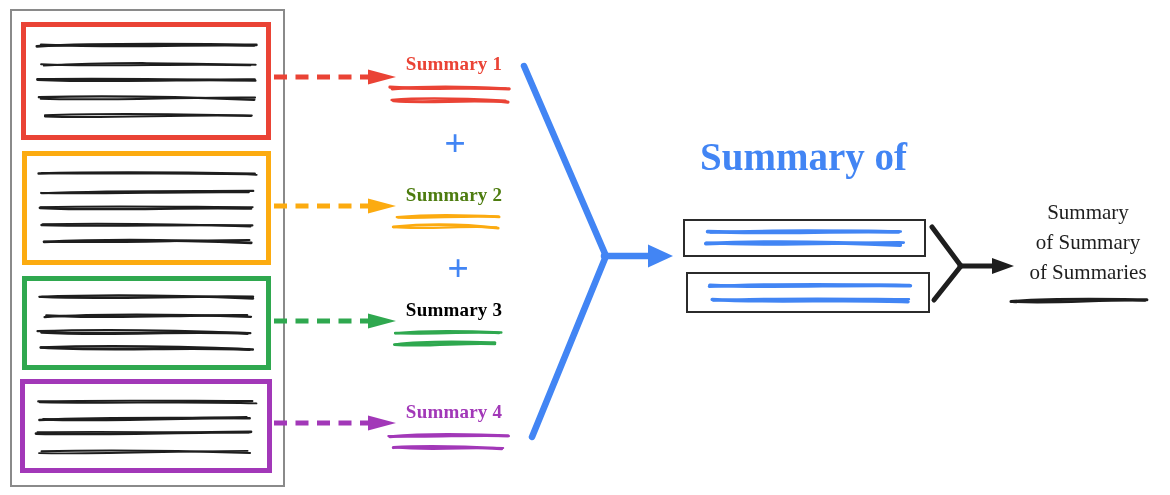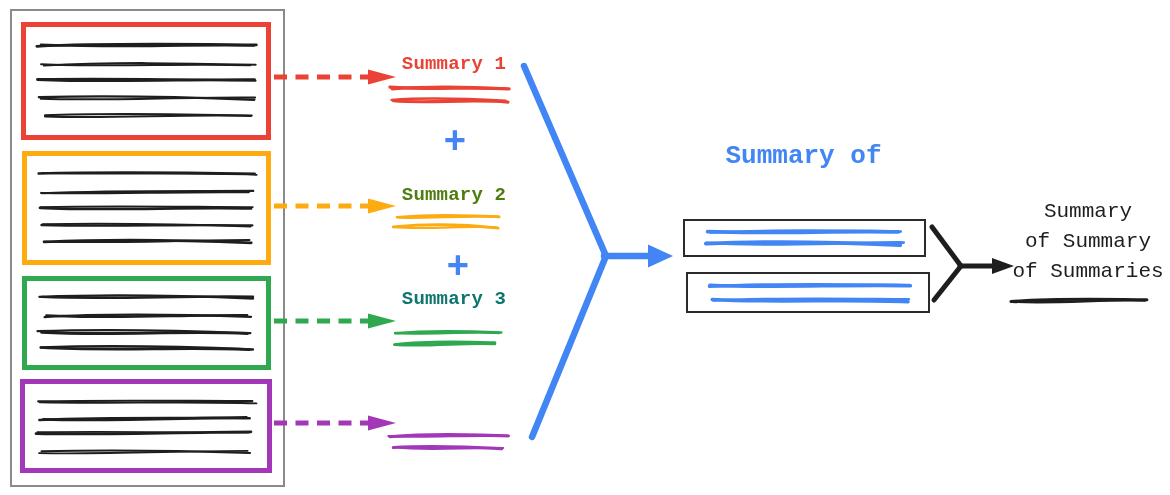--- a/index.html
+++ b/index.html
@@ -1,37 +1,37 @@
 <!DOCTYPE html>
 <html><head>
 <meta charset="utf-8">
 <style>
   html,body{margin:0;padding:0;background:#fff;}
   #canvas{
     position:relative;width:1170px;height:495px;background:#fff;overflow:hidden;
-    font-family:Liberation Mono, monospace;
+    font-family:Liberation Serif, serif;
   }
   .abs{position:absolute;}
   
   .doc-outer{border:2px solid #8A8A8A;background:#fff;}
   .doc-section{border:5px solid #000;background:#fff;box-sizing:border-box;}
   .doc-section .scribble{position:absolute;left:10px;right:8px;top:9px;bottom:9px;}
   .scribble{display:block;}
   .scribble svg{display:block;overflow:visible;}
   
   .sum-label{
     font-size:19px;font-weight:600;letter-spacing:.2px;white-space:nowrap;
     width:120px;text-align:center;
   }
   .plus{
     font-size:38px;font-weight:700;line-height:1;width:40px;text-align:center;
   }
   
   .sos-title{
-    width:245px;text-align:center;font-size:26px;line-height:43px;font-weight:700;
+    width:245px;text-align:center;font-size:39px;line-height:43px;font-weight:700;
   }
   .sos-box{border:2.5px solid #2b2b2b;background:#fff;box-sizing:border-box;}
   .sos-box .scribble{position:absolute;left:16px;right:12px;top:4px;bottom:4px;}
   .final-title{
     width:176px;text-align:center;font-size:21px;line-height:30px;font-weight:400;
   }
   svg.overlay{position:absolute;left:0;top:0;pointer-events:none;}
 </style>
 </head>
 <body>
@@ -155,30 +155,31 @@
   <div class="abs sum-label" style="left: 394px; top: 184px; color: #4d7c0f;">Summary 2</div>
   <span class="abs scribble" style="left:390px;top:211px;width:122px;height:22px;">
       <svg width="122" height="22" viewBox="0 0 122 22">
         <path d="M 6.7 6.1 C 40.3 3.0, 80.5 4.1, 108.6 5.6" fill="none" stroke="#FCAB10" stroke-width="2.07" stroke-linecap="round"></path>
         <path d="M 8.1 6.4 C 40.3 7.2, 80.5 4.1, 109.1 5.9" fill="none" stroke="#FCAB10" stroke-width="2.81" stroke-linecap="round"></path>
         <path d="M 3.2 15.8 C 40.3 12.3, 80.5 13.9, 108.2 17.1" fill="none" stroke="#FCAB10" stroke-width="2.78" stroke-linecap="round"></path>
         <path d="M 3.5 16.2 C 40.3 18.8, 80.5 13.9, 106.4 16.5" fill="none" stroke="#FCAB10" stroke-width="2.35" stroke-linecap="round"></path>
       </svg>
     </span>
 
-  <div class="abs sum-label" style="left: 394px; top: 288px; color: #0f766e;">Summary 3</div>
+  <div class="abs sum-label" style="left: 394px; top: 299px; color: #000000;">Summary 3</div>
   <span class="abs scribble" style="left:388px;top:327px;width:122px;height:22px;">
       <svg width="122" height="22" viewBox="0 0 122 22">
         <path d="M 7.3 6.3 C 40.3 3.1, 80.5 4.2, 113.3 5.5" fill="none" stroke="#2FA84F" stroke-width="2.52" stroke-linecap="round"></path>
         <path d="M 7.2 6.1 C 40.3 7.5, 80.5 4.2, 110.9 5.9" fill="none" stroke="#2FA84F" stroke-width="2.52" stroke-linecap="round"></path>
         <path d="M 7.7 17.6 C 40.3 13.5, 80.5 15.0, 106.9 15.8" fill="none" stroke="#2FA84F" stroke-width="2.91" stroke-linecap="round"></path>
         <path d="M 6.4 17.6 C 40.3 19.8, 80.5 15.0, 106.8 16.9" fill="none" stroke="#2FA84F" stroke-width="2.85" stroke-linecap="round"></path>
       </svg>
     </span>
 
+  <div class="abs sum-label" style="left: 394px; top: 401px; color: rgb(162, 56, 184);">Summary 4</div>
   <span class="abs scribble" style="left:387px;top:430px;width:125px;height:23px;">
       <svg width="125" height="23" viewBox="0 0 125 23">
         <path d="M 2.9 6.7 C 41.3 3.4, 82.5 4.6, 121.1 5.7" fill="none" stroke="#A238B8" stroke-width="2.97" stroke-linecap="round"></path>
         <path d="M 1.4 6.1 C 41.3 8.1, 82.5 4.6, 121.8 6.2" fill="none" stroke="#A238B8" stroke-width="2.23" stroke-linecap="round"></path>
         <path d="M 6.3 17.6 C 41.3 15.4, 82.5 16.9, 114.6 18.8" fill="none" stroke="#A238B8" stroke-width="3.05" stroke-linecap="round"></path>
         <path d="M 8.4 17.2 C 41.3 21.5, 82.5 16.9, 116.2 18.0" fill="none" stroke="#A238B8" stroke-width="2.05" stroke-linecap="round"></path>
       </svg>
     </span>
 
   <div class="abs plus" style="left: 435px; top: 124px; color: rgb(66, 133, 244);">+</div>

